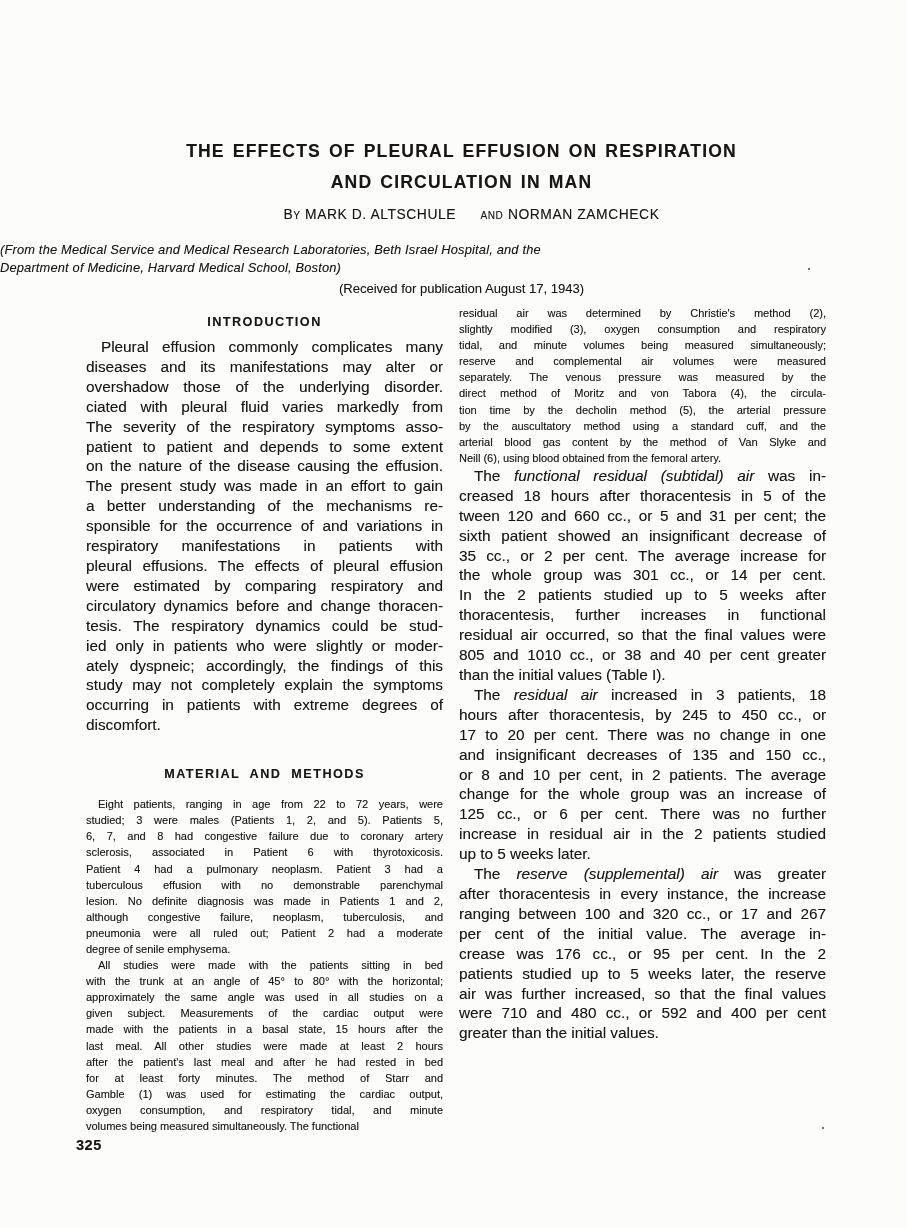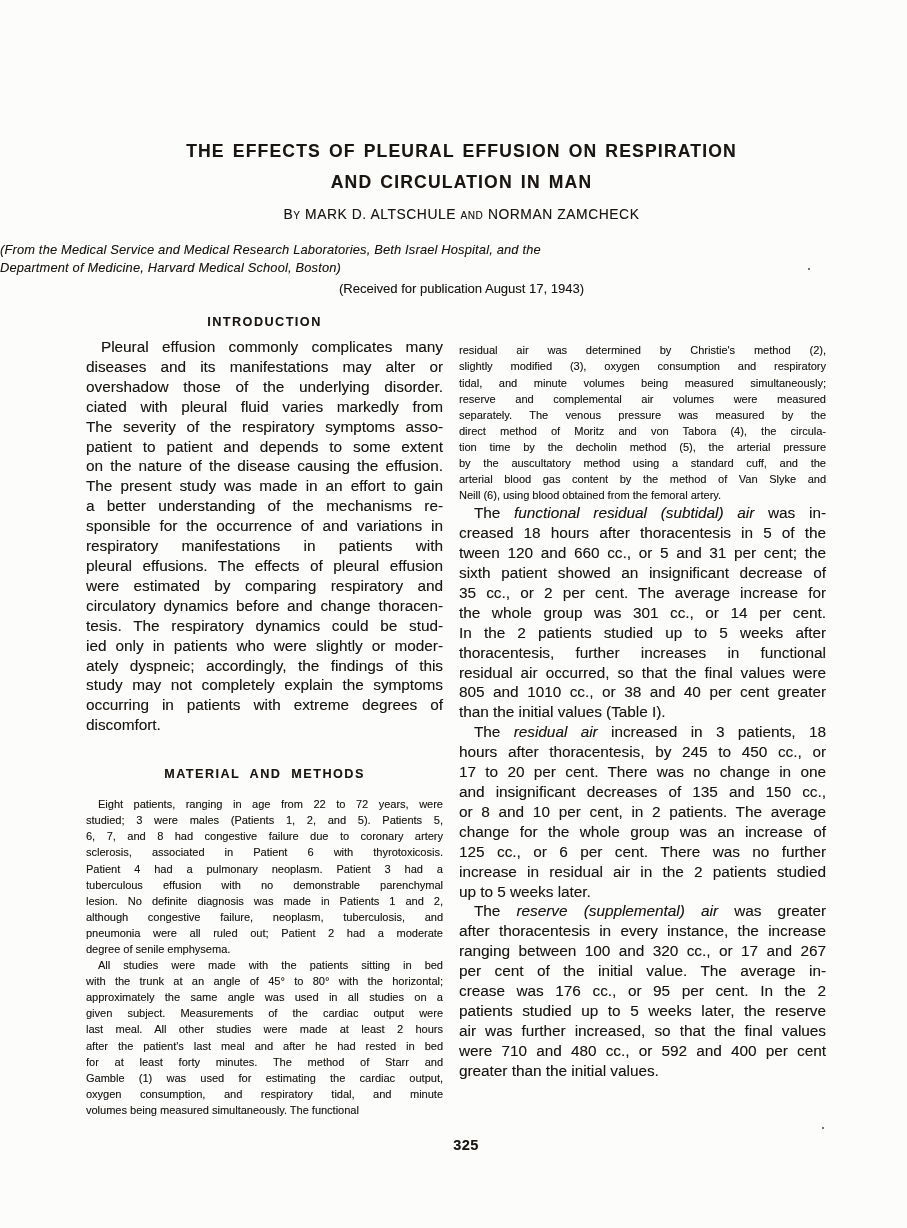--- a/index.html
+++ b/index.html
@@ -18,53 +18,53 @@
   header { position: absolute; top: 0; left: 0; width: 100%; }
   .title {
     position: absolute; top: 136px; left: 0; width: 100%;
     text-align: center; font-weight: bold; font-size: 17.5px;
     letter-spacing: 1.2px; word-spacing: 2px; line-height: 31px;
   }
   .byline {
     position: absolute; top: 207px; left: 0; width: 100%;
     text-align: center; font-size: 13.8px; letter-spacing: 0.6px;
   }
-  .sc { font-variant: small-caps; }
+  .sc { font-variant: small-caps; margin-left: 20px; }
   .affiliation {
     position: absolute; top: 241px; left: 0; width: 100%;
     text-align: left; font-style: italic; font-size: 12.8px;
     line-height: 17.5px; letter-spacing: 0.2px;
   }
   .received {
     position: absolute; top: 281px; left: 0; width: 100%;
     text-align: center; font-size: 13px;
   }
   .columns {
     position: absolute; top: 305px; left: 86px; width: 740px;
-    display: flex; gap: 16px; align-items: center;
+    display: flex; gap: 16px; align-items: flex-start;
   }
   .col-left  { width: 357px; }
   .col-right { width: 367px; }
   .block-heading {
     text-align: center; font-weight: bold; font-size: 12.6px;
     line-height: 15px; letter-spacing: 1.5px; word-spacing: 5px;
     margin: 32px 0 14px 0;
   }
   .col > .block-heading:first-child { margin: 10px 0 7px 0; }
   .para { }
   .ln { text-align: justify; text-align-last: justify; white-space: normal; }
   .ln.last { text-align-last: left; }
   .para.large .ln { font-size: 15.3px; line-height: 19.9px; }
   .para.small .ln { font-size: 11px; line-height: 16.1px; }
   .para.large .ln.first { padding-left: 15px; }
   .para.small .ln.first { padding-left: 12px; }
   .it { font-style: italic; }
   .pagenum {
-    position: absolute; top: 1137px; left: 96px; width: 740px;
-    text-align: center; font-size: 14.5px; font-weight: bold;
+    position: absolute; top: 1137px; left: 76px; width: 740px;
+    font-size: 14.5px; font-weight: bold;
     letter-spacing: 0.5px;
   }
   .speck {
     position: absolute; width: 2px; height: 2px;
     background: #4a443e; border-radius: 50%;
   }
   .speck-1 { left: 808px; top: 268px; }
   .speck-2 { left: 822px; top: 1127px; }
 </style>
 </head>
@@ -125,20 +125,21 @@
           <div class="ln"><span>lesion. No definite diagnosis was made in Patients 1 and 2,</span></div>
           <div class="ln"><span>although congestive failure, neoplasm, tuberculosis, and</span></div>
           <div class="ln"><span>pneumonia were all ruled out; Patient 2 had a moderate</span></div>
           <div class="ln last"><span>degree of senile emphysema.</span></div>
         </div>
         <div class="para small">
           <div class="ln first"><span>All studies were made with the patients sitting in bed</span></div>
           <div class="ln"><span>with the trunk at an angle of 45° to 80° with the horizontal;</span></div>
           <div class="ln"><span>approximately the same angle was used in all studies on a</span></div>
           <div class="ln"><span>given subject. Measurements of the cardiac output were</span></div>
+          <div class="ln"><span>made with the patients in a basal state, 15 hours after the</span></div>
           <div class="ln"><span>last meal. All other studies were made at least 2 hours</span></div>
           <div class="ln"><span>after the patient's last meal and after he had rested in bed</span></div>
           <div class="ln"><span>for at least forty minutes. The method of Starr and</span></div>
           <div class="ln"><span>Gamble (1) was used for estimating the cardiac output,</span></div>
           <div class="ln"><span>oxygen consumption, and respiratory tidal, and minute</span></div>
           <div class="ln last"><span>volumes being measured simultaneously. The functional</span></div>
         </div>
       </div>
     <div class="col col-right">
         <div class="para small">

